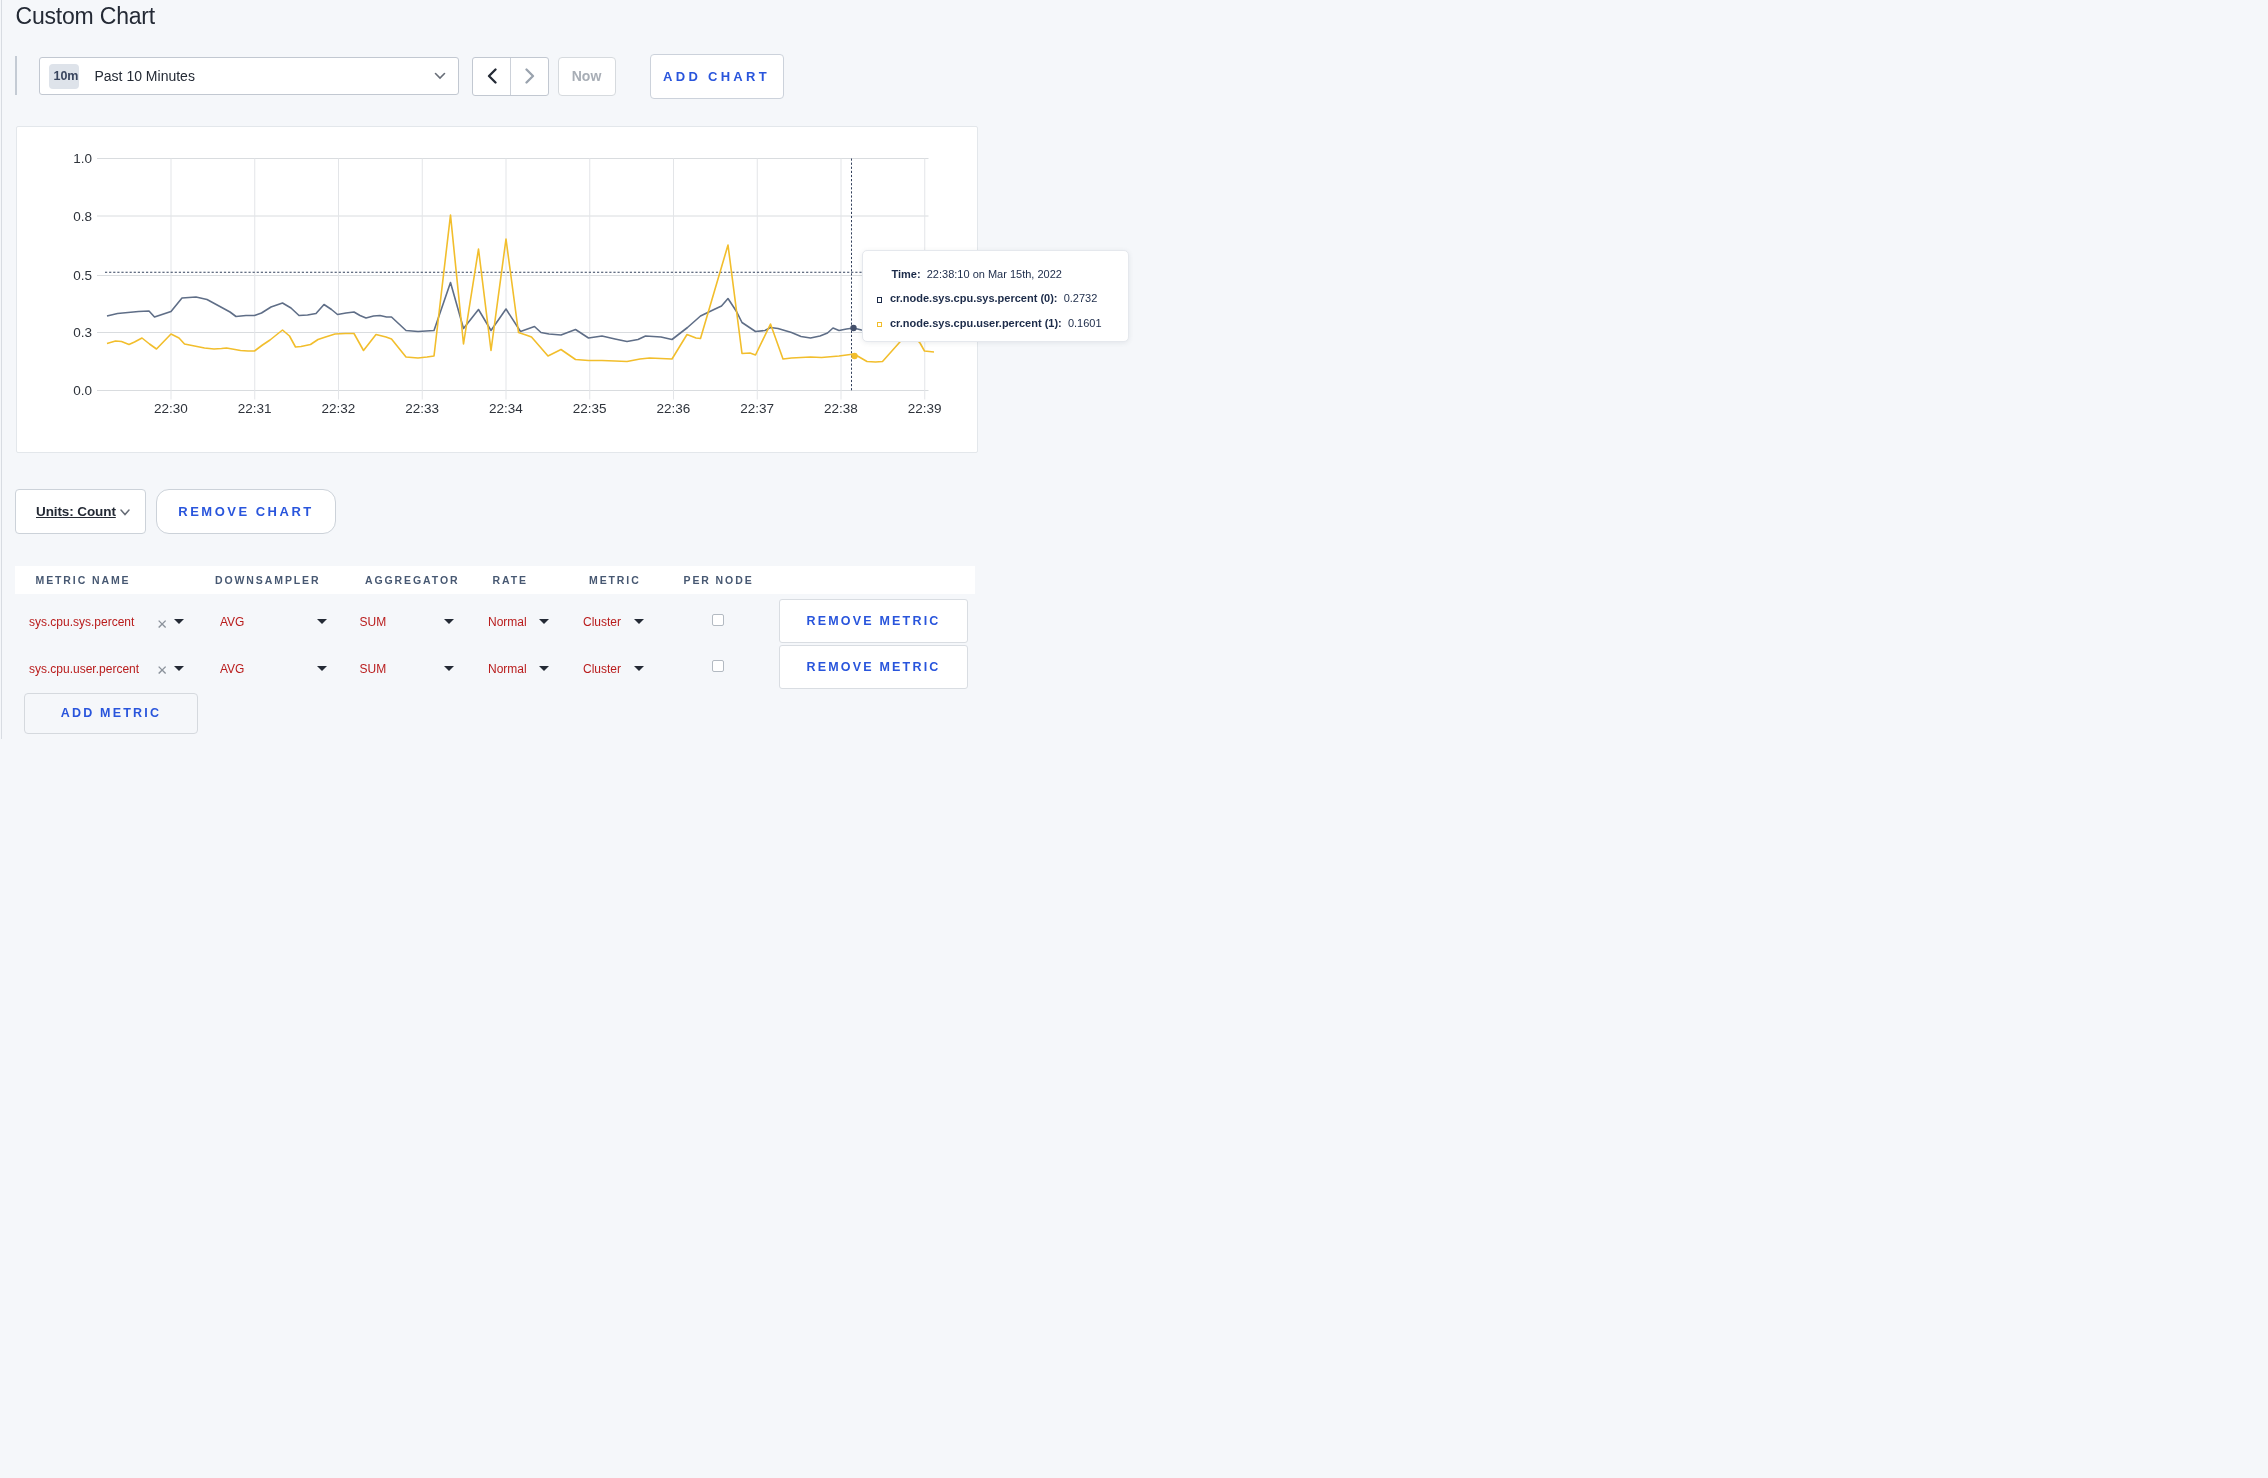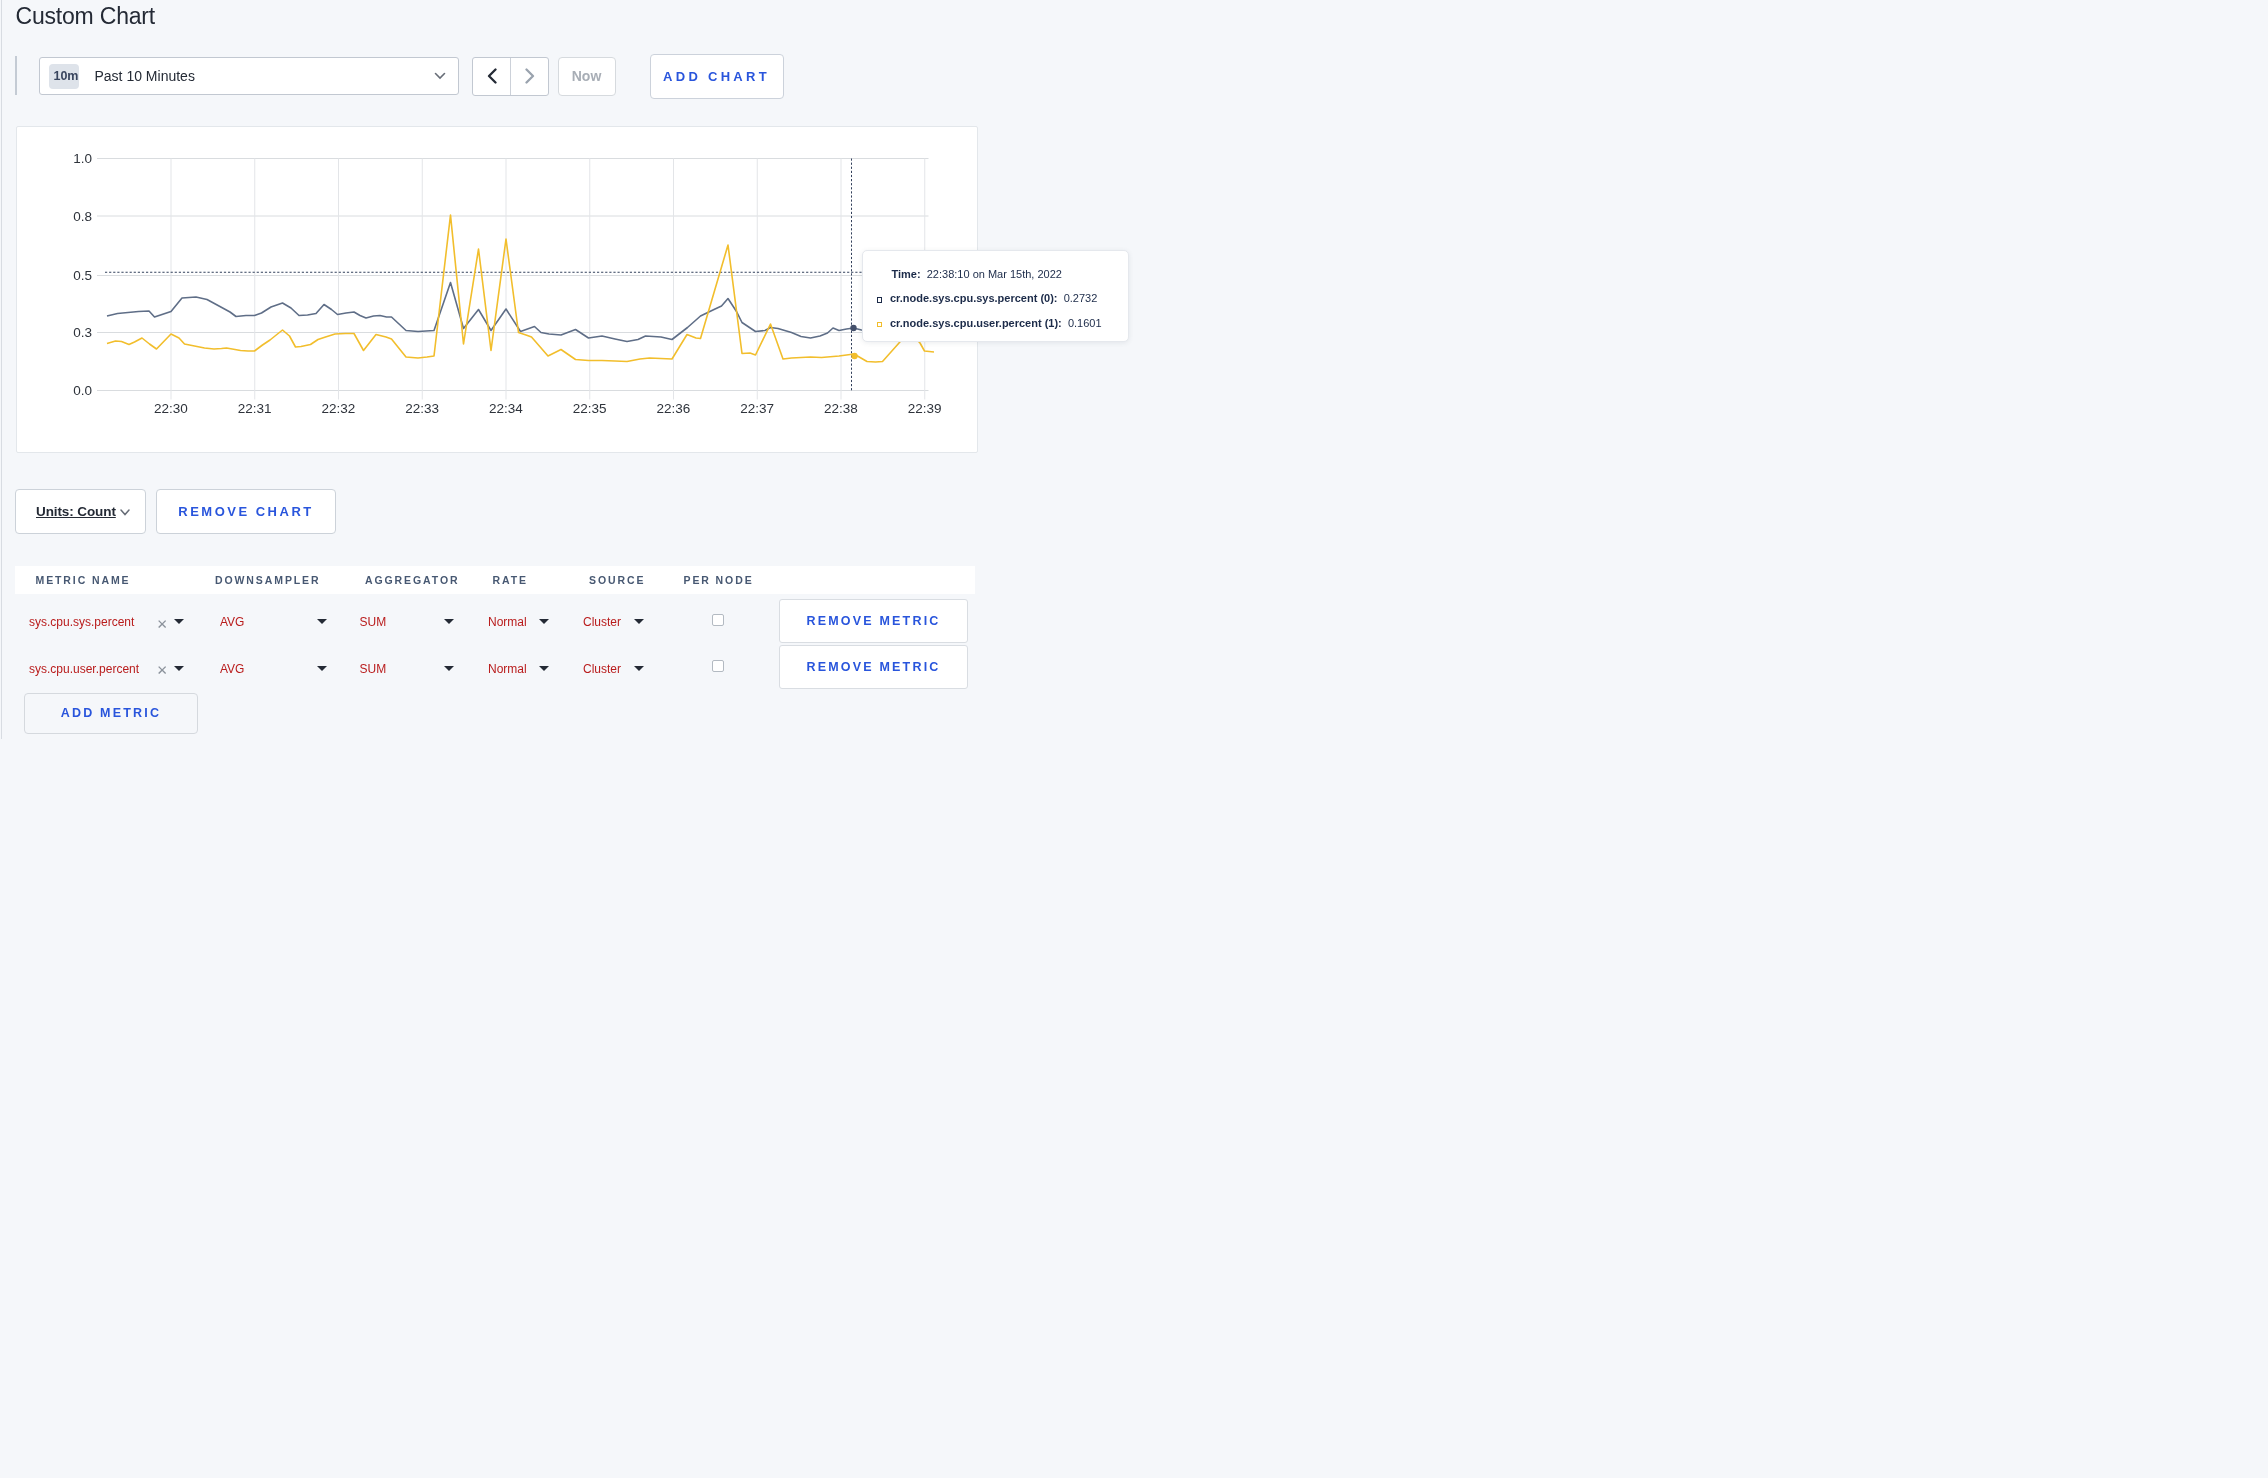--- a/index.html
+++ b/index.html
@@ -23,21 +23,21 @@
 .btn-now { position:absolute; left:557.5px; top:56.5px; width:58px; height:39px; background:#fff; border:1px solid #d6dade; border-radius:4px; font-size:14px; font-weight:bold; color:#a8aeb6; text-align:center; line-height:37px; }
 .btn-addchart { position:absolute; left:649.5px; top:54px; width:134px; height:44.5px; background:#fff; border:1px solid #ccd2db; border-radius:4px; font-size:13px; font-weight:bold; color:#2955dc; letter-spacing:3.3px; text-align:center; line-height:43px; }
 .card { position:absolute; left:16px; top:126px; width:961.5px; height:327px; background:#fff; border:1px solid #e3e7eb; border-radius:2px; }
 .tooltip { position:absolute; left:861.5px; top:249.5px; width:267px; height:92px; background:#fff; border:1px solid #e5e8ed; border-radius:5px; box-shadow:0 1px 5px rgba(70,80,95,0.10); font-size:11px; color:#1c2b49; }
 .trow { position:absolute; left:14px; right:8px; height:12px; line-height:12px; white-space:nowrap; }
 .sq { display:inline-block; width:5.5px; height:5.5px; margin-right:8px; vertical-align:-0.5px; }
 .sqb { border:1.4px solid #1c2b49; }
 .sqy { border:1.4px solid #f2be2c; }
 .btn-units { position:absolute; left:15px; top:489px; width:131px; height:45px; background:#fff; border:1px solid #ccd2d9; border-radius:4px; }
 .btn-units .t { position:absolute; left:20px; line-height:43px; font-size:13.5px; font-weight:bold; color:#242a35; letter-spacing:-0.1px;text-decoration:underline; }
-.btn-removechart { position:absolute; left:156px; top:489px; width:180px; height:45px; background:#fff; border:1px solid #ccd2d9; border-radius:4px; font-size:13px; font-weight:bold; color:#2955dc; letter-spacing:2.5px; text-align:center; line-height:43px; }
+.btn-removechart { position:absolute; left:156px; top:489px; width:180px; height:45px; background:#fff; border:1px solid #ccd2d9; border-radius:13px; font-size:13px; font-weight:bold; color:#2955dc; letter-spacing:2.5px; text-align:center; line-height:43px; }
 .thead { position:absolute; left:15px; top:566px; width:960px; height:28px; background:#fff; }
 .th { position:absolute; top:0; line-height:28px; font-size:10.5px; font-weight:bold; color:#475872; letter-spacing:1.9px; }
 .cell-txt { position:absolute; font-size:12px; color:#b91c1c; white-space:nowrap; }
 .xicon { position:absolute; font-size:13.5px; color:#8b929b; }
 .caret { position:absolute; width:0; height:0; border-left:5px solid transparent; border-right:5px solid transparent; border-top:5px solid #242a35; }
 .checkbox { position:absolute; width:12px; height:12px; background:#fff; border:1px solid #b3bac2; border-radius:2px; }
 .btn-removemetric { position:absolute; left:779px; width:189px; height:43.5px; background:#fff; border:1px solid #d9dde2; border-radius:3px; font-size:12.5px; font-weight:bold; color:#2955dc; letter-spacing:2.2px; text-align:center; line-height:42px; }
 .btn-addmetric { position:absolute; left:24px; top:692.5px; width:174px; height:41px; border:1px solid #d5d9de; border-radius:4px; font-size:12.5px; font-weight:bold; color:#2955dc; letter-spacing:2.2px; text-align:center; line-height:39px; }
 </style>
 </head>
@@ -131,21 +131,21 @@
       <path d="M1 1 L5 5.5 L9 1" fill="none" stroke="#676d77" stroke-width="1.5" stroke-linecap="round"></path>
     </svg>
 </div>
 <div class="btn-removechart">REMOVE CHART</div>
 
 <div class="thead">
   <div class="th" style="left:20.5px;">METRIC NAME</div>
   <div class="th" style="left:200px;">DOWNSAMPLER</div>
   <div class="th" style="left:350px;">AGGREGATOR</div>
   <div class="th" style="left:477.5px;">RATE</div>
-  <div class="th" style="left:574px;">SOURCE</div>
+  <div class="th" style="left:574px;">METRIC</div>
   <div class="th" style="left:668.5px;">PER NODE</div>
 </div>
 
 <div class="cell-txt" style="left:29px; top:615px;">sys.cpu.sys.percent</div>
 <div class="xicon" style="left:156.5px; top:615.5px;">✕</div>
 <div class="caret" style="left:174px; top:619px;"></div>
 <div class="cell-txt" style="left:220px; top:615px;">AVG</div>
 <div class="caret" style="left:317px; top:619px;"></div>
 <div class="cell-txt" style="left:359.5px; top:615px;">SUM</div>
 <div class="caret" style="left:443.5px; top:619px;"></div>

